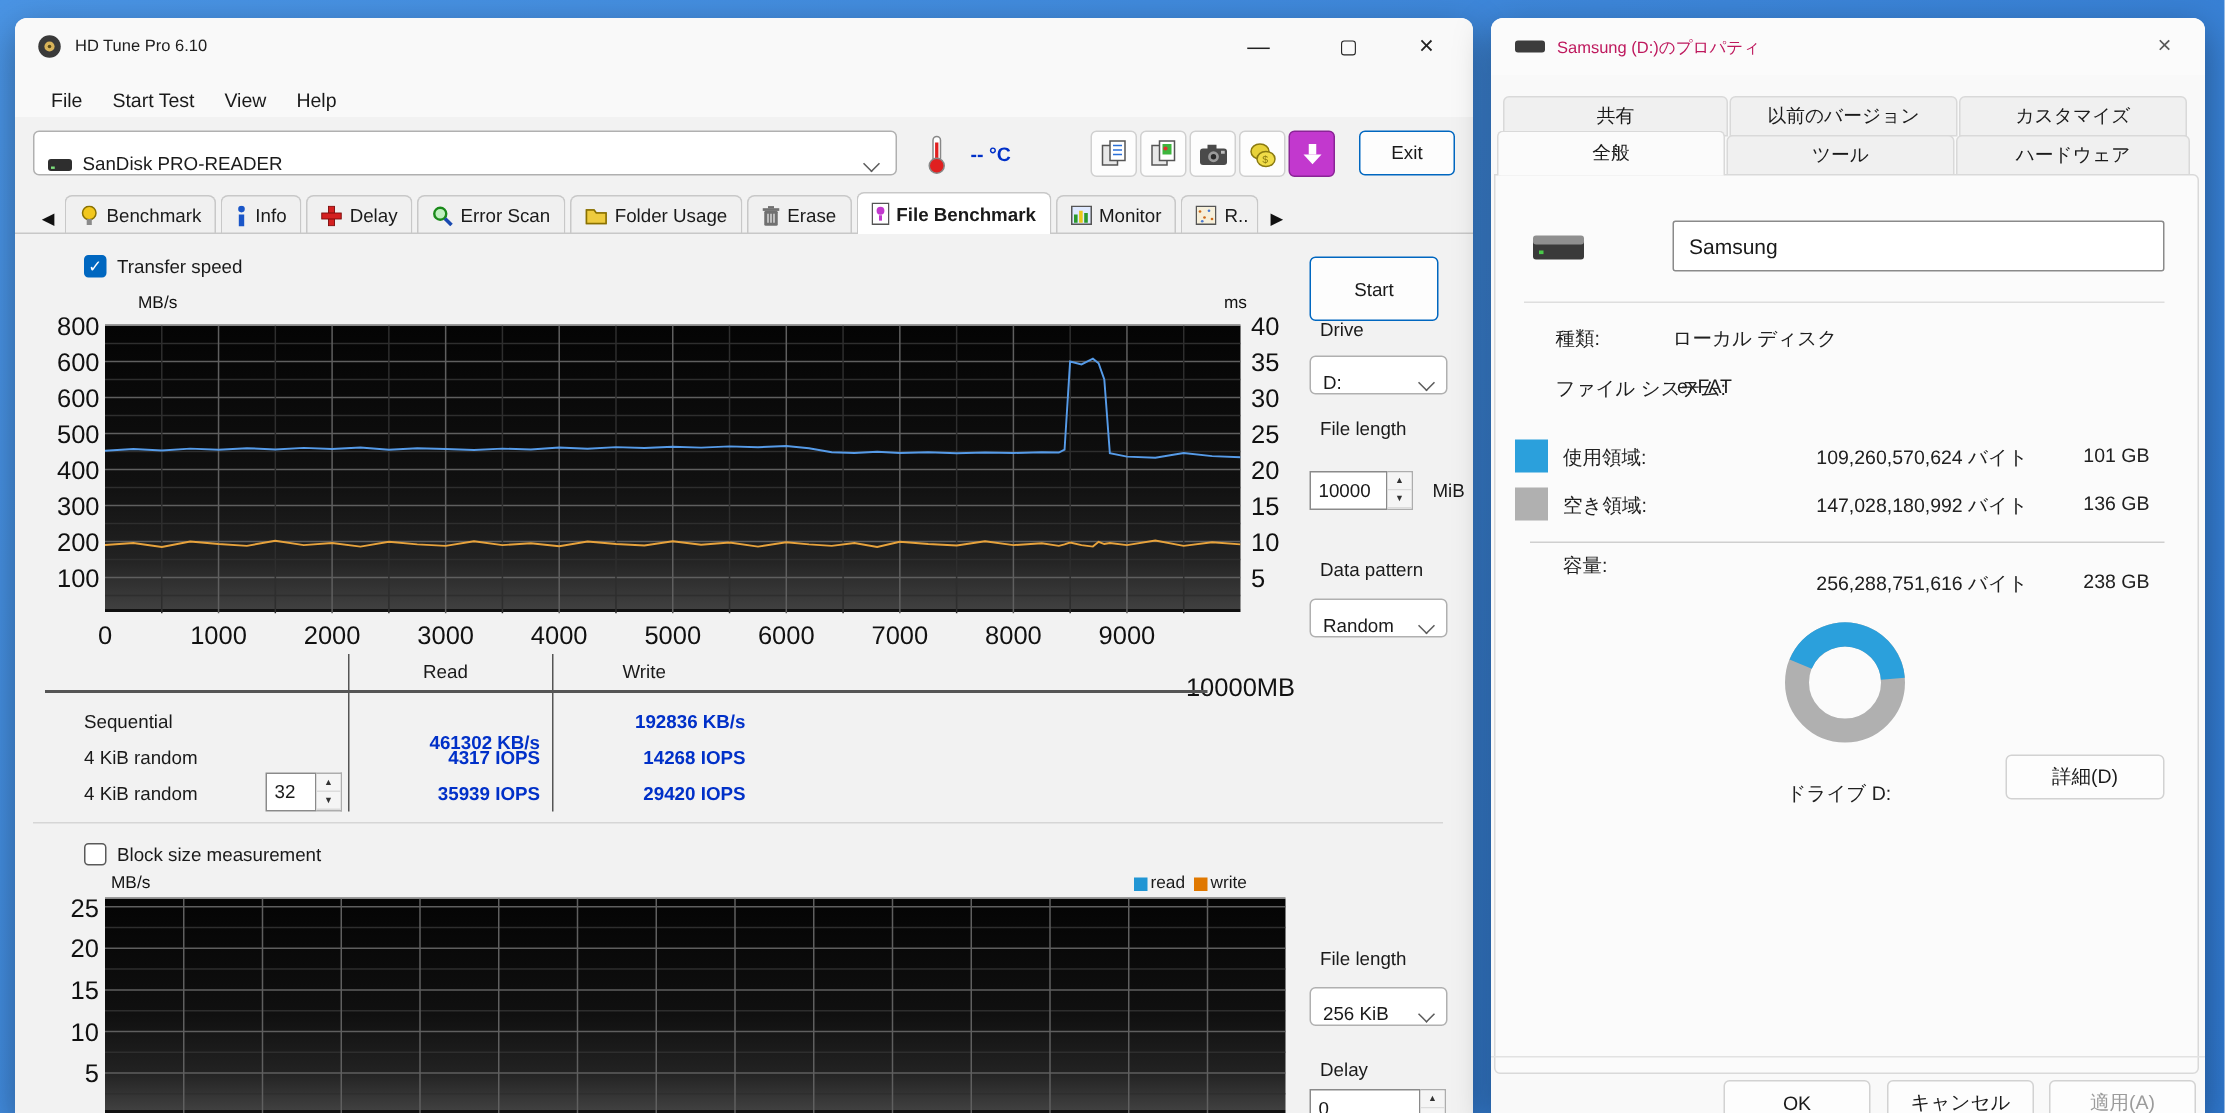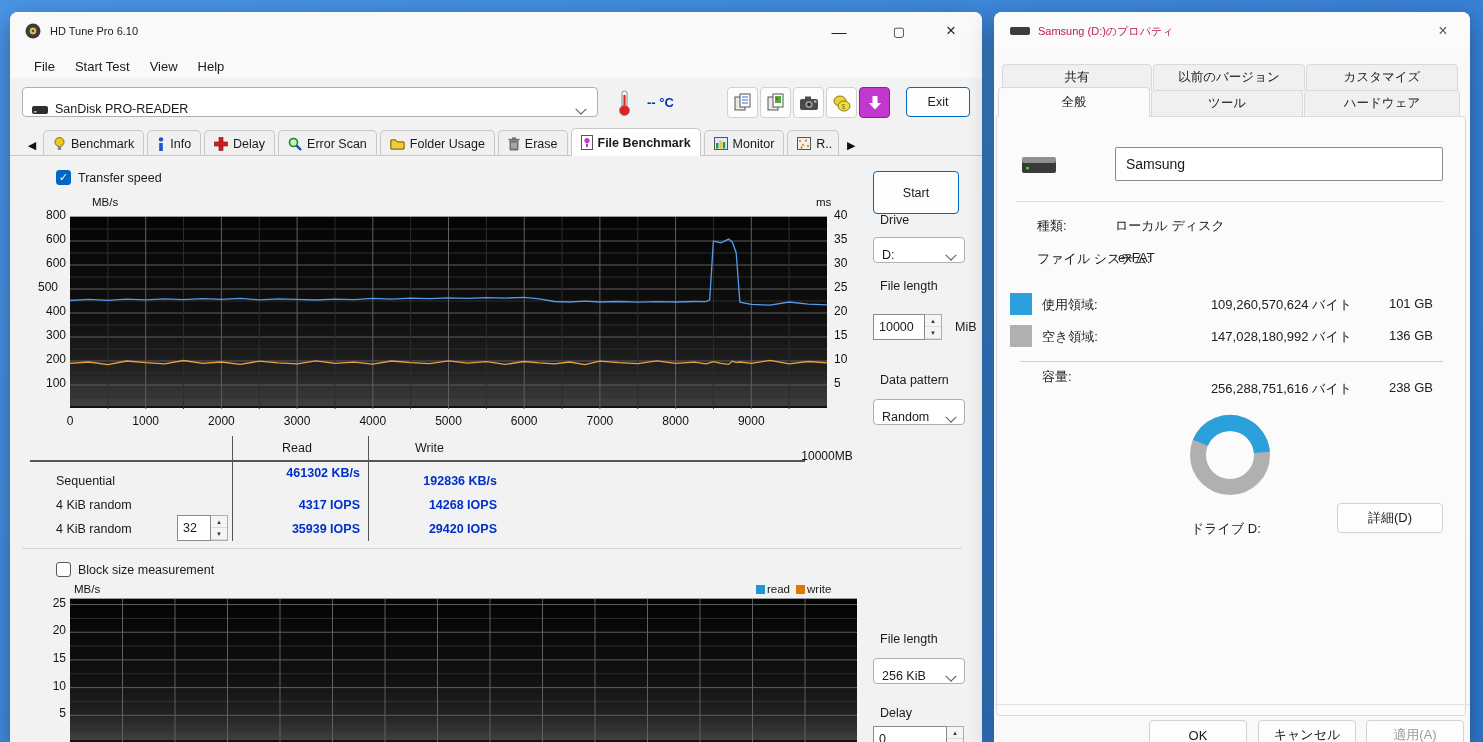--- a/index.html
+++ b/index.html
@@ -26,21 +26,21 @@
   .tab.active { background:#fff; font-weight:bold; height:28px; position:relative; z-index:2; }
   .tab-arrow { width:16px; height:22px; display:flex; align-items:center; justify-content:center; font-size:11px; color:#111; }
   .content-sep { position:absolute; left:0; top:143px; right:0; height:1px; background:#c8c8c8; }
   
   .chkrow { position:absolute; display:flex; align-items:center; gap:7px; font-size:12.5px; }
   .chkbox { width:15px; height:15px; border:1px solid #5a5a5a; border-radius:3px; background:#fff; display:flex; align-items:center; justify-content:center; }
   .chkbox.on { background:#0067C0; border-color:#0067C0; color:#fff; font-size:11px; }
   
   .plot { position:absolute; background:linear-gradient(180deg,#040404 0%,#101010 55%,#222 82%,#404040 100%); border-top:1px solid #9a9a9a; border-bottom:2px solid #111; }
   .axis-lab { position:absolute; font-size:11.5px; color:#111; }
-  .tick { position:absolute; font-size:12px; color:#111; white-space:nowrap; }
+  .tick { position:absolute; font-size:17px; color:#111; white-space:nowrap; }
   
   .tbl-line { position:absolute; background:#555; }
   .res-lab { position:absolute; font-size:12.5px; }
   .res-val { position:absolute; font-size:12.5px; font-weight:bold; color:#0030c8; text-align:right; }
   
   .spin { position:absolute; display:flex; }
   .spin .val { background:#fff; border:1px solid #8a8a8a; padding:3px 5px; font-size:12.5px; display:flex; align-items:center; }
   .spin .arrows { display:flex; flex-direction:column; border:1px solid #adadad; border-left:none; }
   .spin .arrows div { flex:1; width:16px; display:flex; align-items:center; justify-content:center; font-size:6px; color:#333; background:#f5f5f5; border-bottom:1px solid #dcdcdc; }
   .side-lab { position:absolute; font-size:12.5px; }
@@ -318,21 +318,21 @@
       <span>Random</span>
         <span class="chev" style="margin-right:9px"></span>
     </div>
 
     <span class="res-lab" style="left:272px;top:429px">Read</span>
     <span class="res-lab" style="left:405px;top:429px">Write</span>
     <div class="tbl-line" style="left:222px;top:424px;width:1px;height:105px"></div>
     <div class="tbl-line" style="left:358px;top:424px;width:1px;height:105px"></div>
     <div class="tbl-line" style="left:20px;top:448px;width:775px;height:2px"></div>
     <span class="res-lab" style="left:46px;top:462px">Sequential</span>
-    <span class="res-val" style="left:230px;top:454px;width:120px">461302 KB/s</span>
+    <span class="res-val" style="left:230px;top:476px;width:120px">461302 KB/s</span>
     <span class="res-val" style="left:367px;top:462px;width:120px">192836 KB/s</span>
     <span class="res-lab" style="left:46px;top:486px">4 KiB random</span>
     <span class="res-val" style="left:230px;top:486px;width:120px">4317 IOPS</span>
     <span class="res-val" style="left:367px;top:486px;width:120px">14268 IOPS</span>
     <span class="res-lab" style="left:46px;top:510px">4 KiB random</span>
     <div class="spin" style="left:167px;top:503px;height:26px">
       <div class="val" style="width:34px">32</div>
       <div class="arrows">
           <div>▲</div>
           <div>▼</div>

